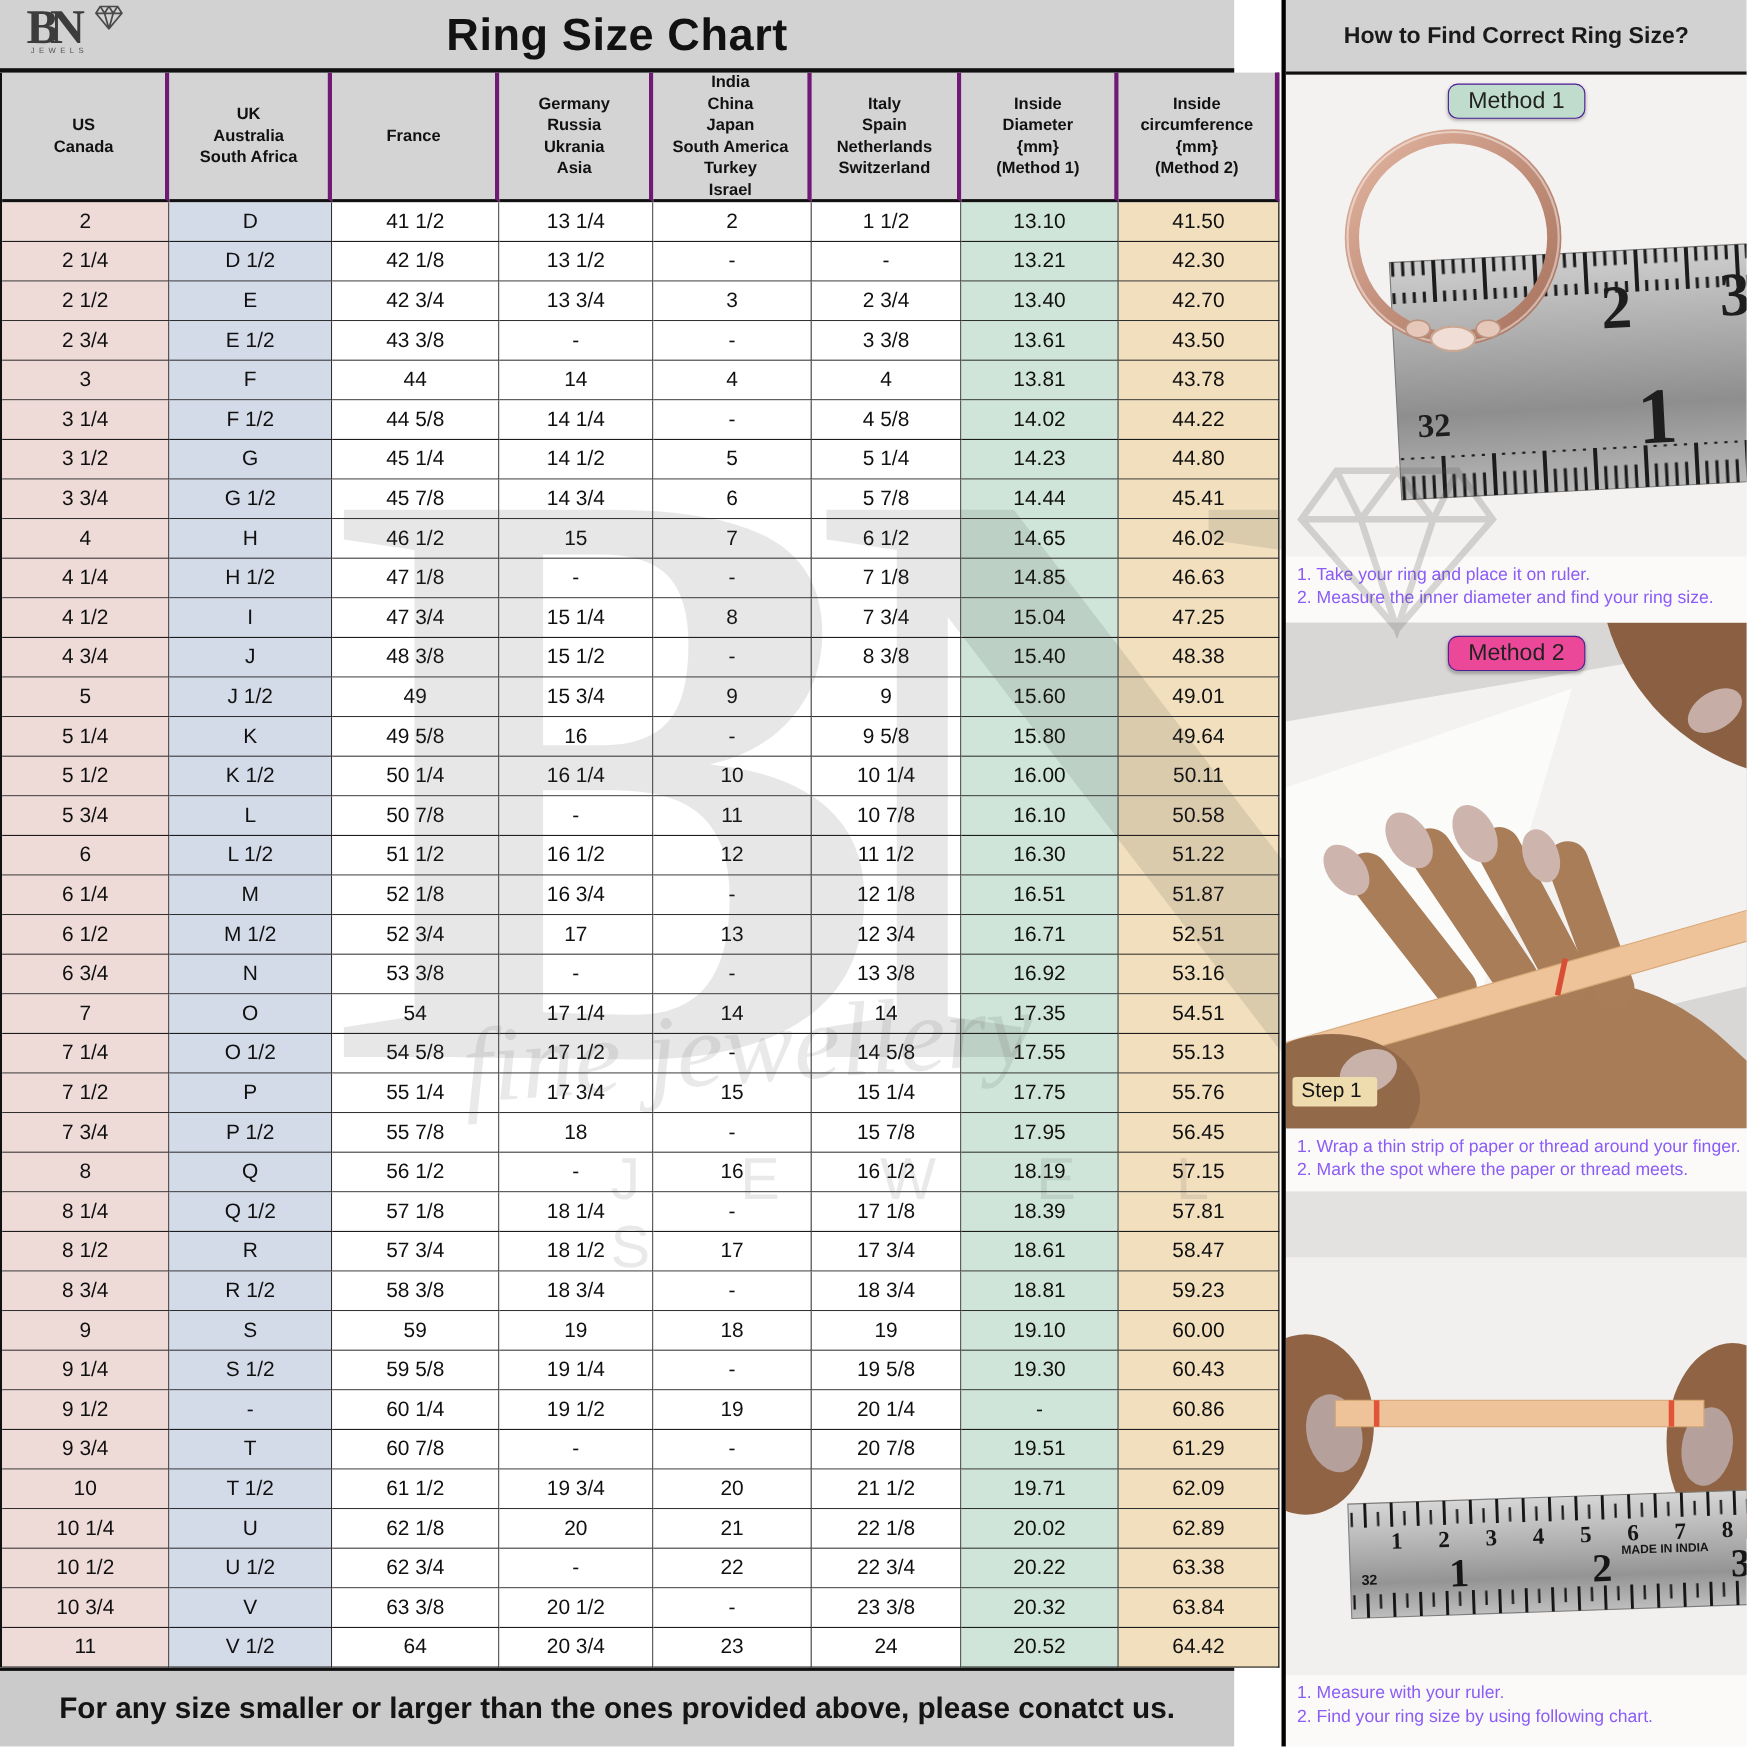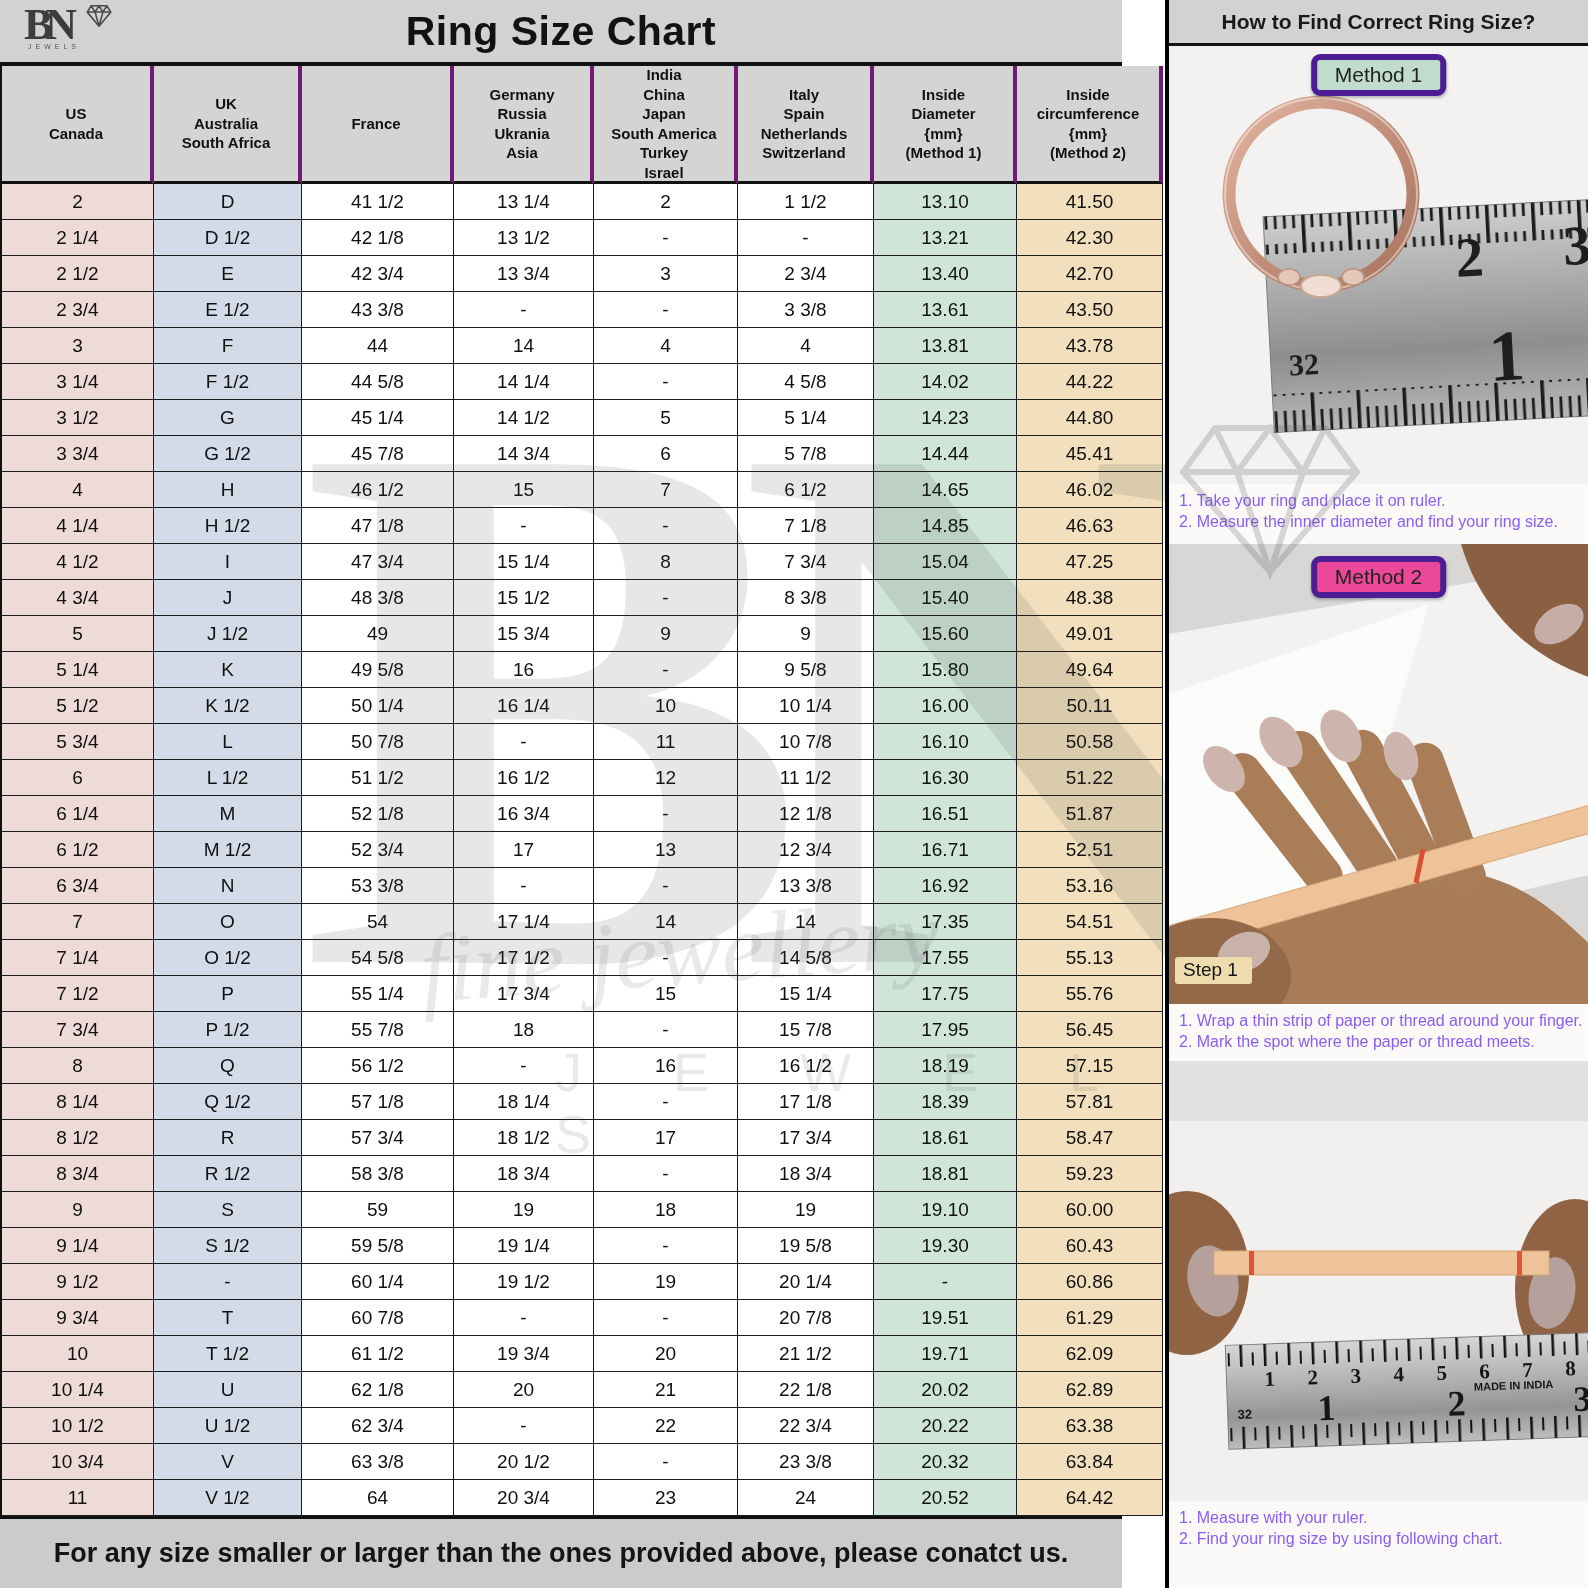--- a/index.html
+++ b/index.html
@@ -65,33 +65,33 @@
     position:absolute; left:555px; top:975px;
     font-size:54px; letter-spacing:38px; color:rgba(70,70,70,0.12);
   }
 
   
   .right {
     position:absolute; left:1165px; top:0; width:423px; height:1588px;
     border-left:4px solid #000; display:flex; flex-direction:column; background:#fff;
   }
   .guide-title {
-    height:46px; background:#d2d2d2; border-bottom:3px solid #111;
+    height:68px; background:#d2d2d2; border-bottom:3px solid #111;
     display:flex; align-items:center; justify-content:center;
     font-size:21px; font-weight:700; color:#1a1a1a;
   }
   .photo { position:relative; overflow:hidden; }
   .photo1 { height:438px; background:#f4f2f0; }
   .photo2 { height:460px; background:#d9d7d5; }
   .photo3 { height:440px; background:#f2f0ee; }
   .photo svg.scene { position:absolute; left:0; top:0; }
 
   .badge {
     position:absolute; left:50%; transform:translateX(-50%);
-    border:6px solid #4c1d95; border-radius:9px; padding:3px 18px;
+    border:1px solid #4c1d95; border-radius:9px; padding:3px 18px;
     font-size:21px; color:#222; z-index:10; box-shadow:0 2px 3px rgba(0,0,0,0.25);
   }
   .badge-mint  { background:#bfdccc; top:8px; }
   .badge-cream { background:#ec4899; top:12px; }
   .step-chip {
     position:absolute; left:6px; bottom:20px; z-index:10;
     background:#eedcae; padding:2px 14px 3px 8px; font-size:19px; color:#141414; border-radius:3px;
   }
   .step2-bar { height:26px; background:#e6e4e2; position:relative; }
   .step2-bar .step-chip { bottom:0; }

